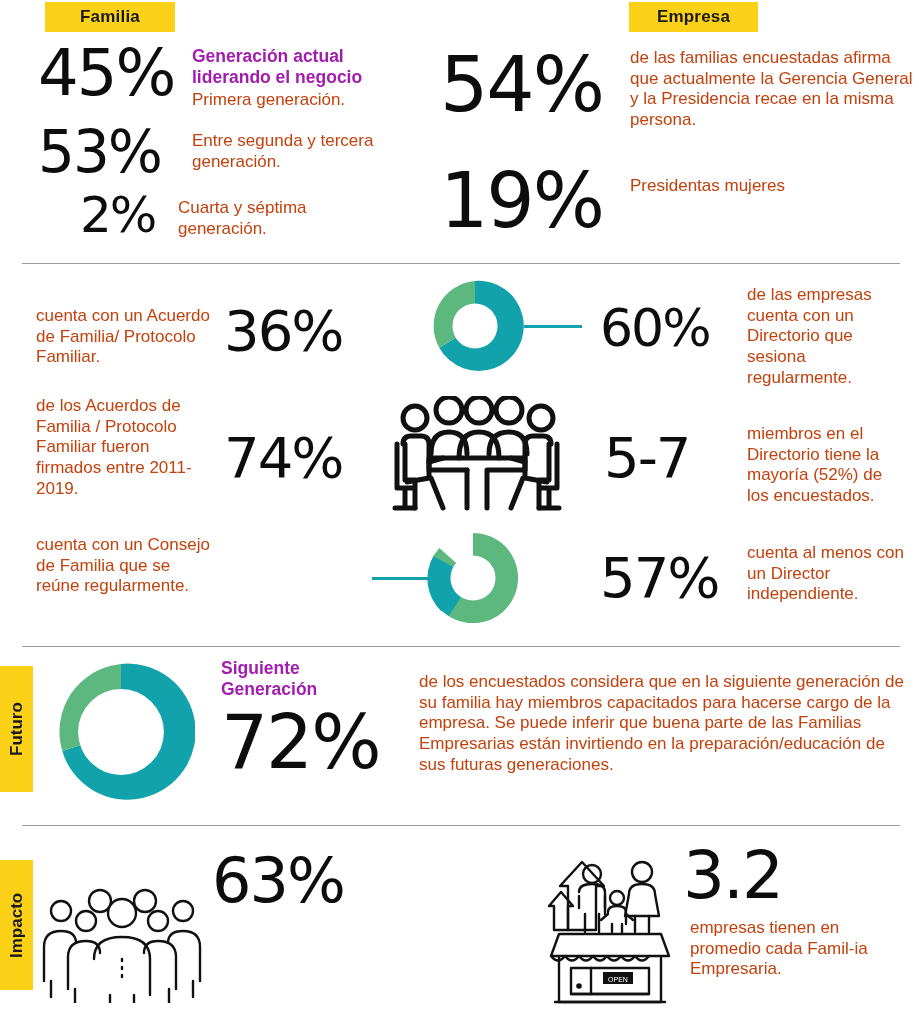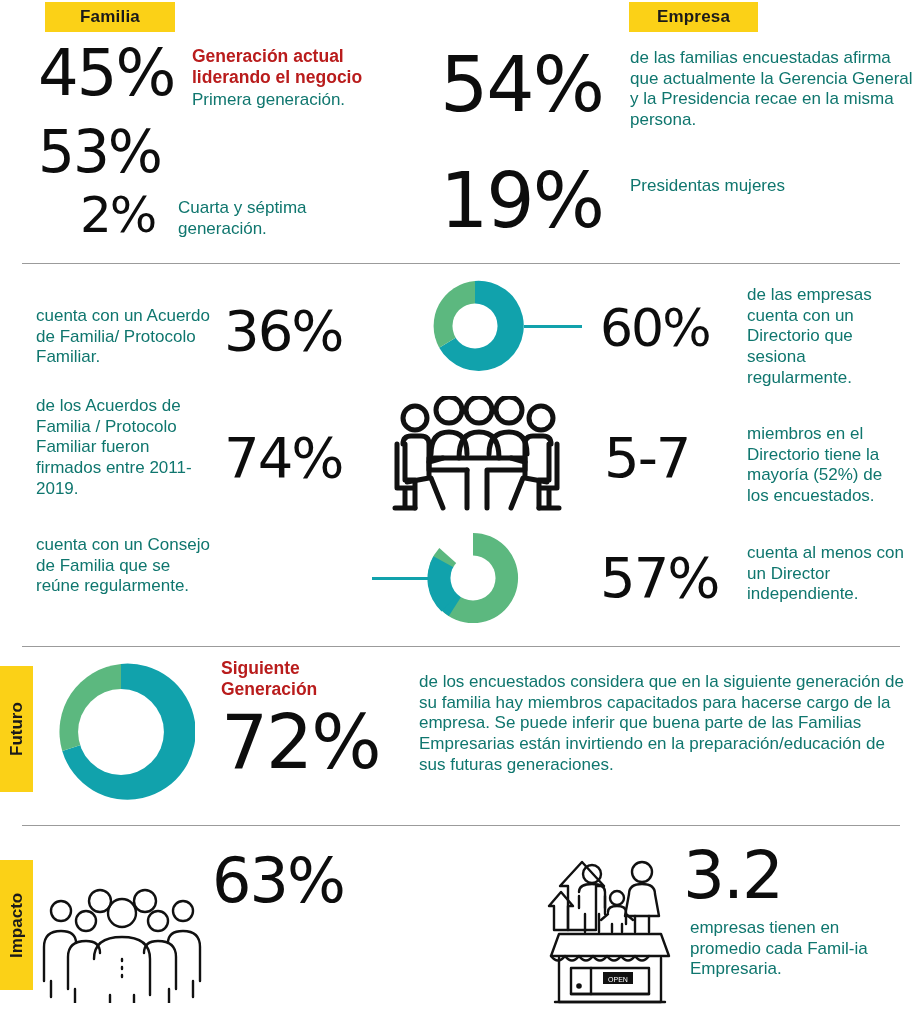--- a/index.html
+++ b/index.html
@@ -52,27 +52,27 @@
     font-family: "DejaVu Sans", sans-serif;
     font-weight: 400;
     color: #0d0d0d;
     line-height: .92;
     letter-spacing: -2px;
     white-space: nowrap;
   }
   .body-txt {
     font-size: 17px;
     line-height: 1.22;
-    color: #0f766e;
+    color: #c2410c;
   }
   .lead {
     font-size: 17.5px;
     font-weight: bold;
     line-height: 1.2;
-    color: #b91c1c;
+    color: #a21caf;
   }
   .connector {
     background: #11A2AC;
     height: 3px;
   }
   .ico { display: block; }
 </style>
 </head>
 <body>
 
@@ -84,20 +84,21 @@
 
   <div class="abs tag" style="left:45px; top:2px; width:130px; height:30px;">
     <span>Familia</span>
   </div>
 
   <div class="abs bignum" style="left:38px; top:44px; font-size:64px;">45%</div>
   <div class="abs lead" style="left:192px; top:46px; width:232px;">Generación actual liderando el negocio</div>
   <div class="abs body-txt" style="left:192px; top:90px; width:240px;">Primera generación.</div>
 
   <div class="abs bignum" style="left:38px; top:126px; font-size:58px;">53%</div>
+  <div class="abs body-txt" style="left:192px; top:131px; width:215px;">Entre segunda y tercera generación.</div>
 
   <div class="abs bignum" style="left:80px; top:192px; font-size:50px;">2%</div>
   <div class="abs body-txt" style="left:178px; top:198px; width:215px;">Cuarta y séptima generación.</div>
 
   <div class="abs bignum" style="left:440px; top:50px; font-size:76px;">54%</div>
   <div class="abs body-txt" style="left:630px; top:48px; width:286px;">de las familias encuestadas afirma que actualmente la Gerencia General y la Presidencia recae en la misma persona.</div>
 
   <div class="abs bignum" style="left:440px; top:166px; font-size:76px;">19%</div>
   <div class="abs body-txt" style="left:630px; top:176px; width:200px;">Presidentas mujeres</div>
 

